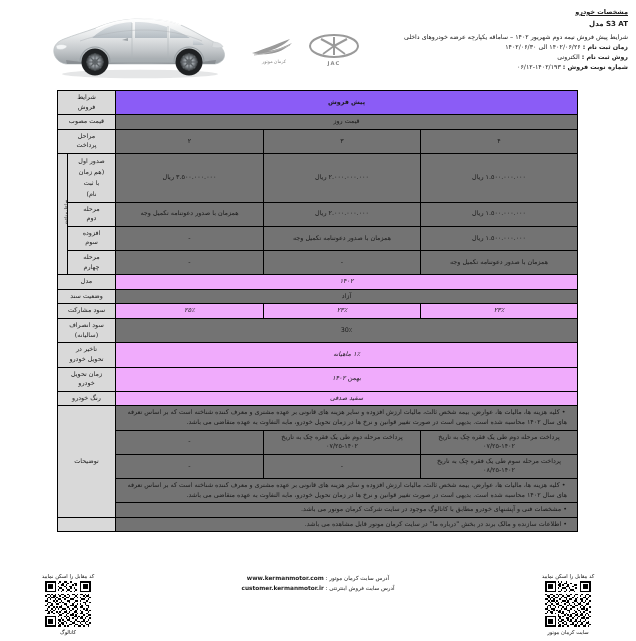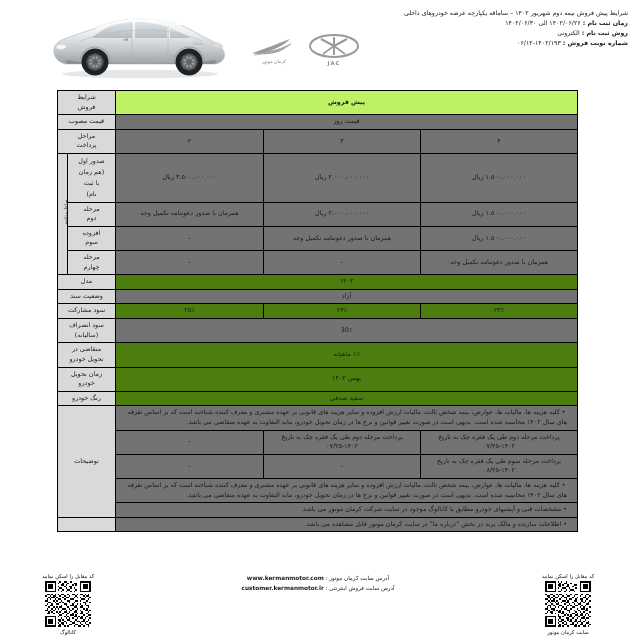--- a/index.html
+++ b/index.html
@@ -119,26 +119,26 @@
     line-height: 1.5;
   }
   td.rowlabel {
     background: #d9d9d9;
     width: 48px;
     font-size: 5.4px;
     font-weight: normal;
     padding: 2px 1px;
   }
   td.rowlabel.tall { line-height: 1.7; }
-  td.shade { background: #4d7c0f; }
+  td.shade { background: #f0abfc; font-style: italic; }
   td.white { background: #737373; }
   .hdr-big {
     font-size: 9px;
     font-weight: bold;
-    background: #bef264;
+    background: #8b5cf6;
   }
   .price-cell { font-size: 6.6px; margin-top: 36px; }
   .stage-vert {
     width: 10px;
     background: #d9d9d9;
     padding: 0;
   }
   .vert-txt {
     writing-mode: vertical-rl;
     transform: rotate(180deg);
@@ -310,20 +310,25 @@
         <svg viewBox="0 0 52 22" width="52" height="22" xmlns="http://www.w3.org/2000/svg">
           <path d="M4,17 C14,14 26,9 42,3 C36,9 28,13 20,15 C28,14 36,11 44,7
                    C38,13 30,17 20,18 C14,18.5 8,18 4,17 Z" fill="#9a9a9a"></path>
           <path d="M6,19 C16,18 28,15 42,9" stroke="#b5b5b5" stroke-width="1" fill="none"></path>
         </svg>
         <div class="cap">کرمان موتور</div>
       </div>
     </div>
 
     <div class="spec-block">
+      <div class="spec-title">مشخصات خودرو</div>
+      <div class="model-line">
+        <span class="mdl-val">S3 AT</span>
+        <span>مدل</span>
+      </div>
       <div class="spec-line">شرایط پیش فروش نیمه دوم شهریور ۱۴۰۲ – ساماقه یکپارچه عرضه خودروهای داخلی</div>
       <div class="spec-line">
         <span class="lbl">زمان ثبت نام :</span>
         <span>۱۴۰۲/۰۶/۲۶  الی  ۱۴۰۲/۰۶/۳۰</span>
       </div>
       <div class="spec-line">
         <span class="lbl">روش ثبت نام :</span>
         <span>الکترونی</span>
       </div>
       <div class="spec-line">
@@ -412,21 +417,21 @@
         <td class="rowlabel" colspan="2">سود مشارکت</td>
       </tr>
 
       <tr>
         <td class="white" colspan="3">30٪</td>
         <td class="rowlabel" colspan="2">سود انصراف (سالیانه)</td>
       </tr>
 
       <tr>
         <td class="shade" colspan="3">۱٪ ماهیانه</td>
-        <td class="rowlabel" colspan="2">متقاضی در تحویل خودرو</td>
+        <td class="rowlabel" colspan="2">تاخیر در تحویل خودرو</td>
       </tr>
 
       <tr>
         <td class="shade" colspan="3">بهمن ۱۴۰۲</td>
         <td class="rowlabel" colspan="2">زمان تحویل خودرو</td>
       </tr>
 
       <tr>
         <td class="shade" colspan="3">سفید صدفی</td>
         <td class="rowlabel" colspan="2">رنگ خودرو</td>

